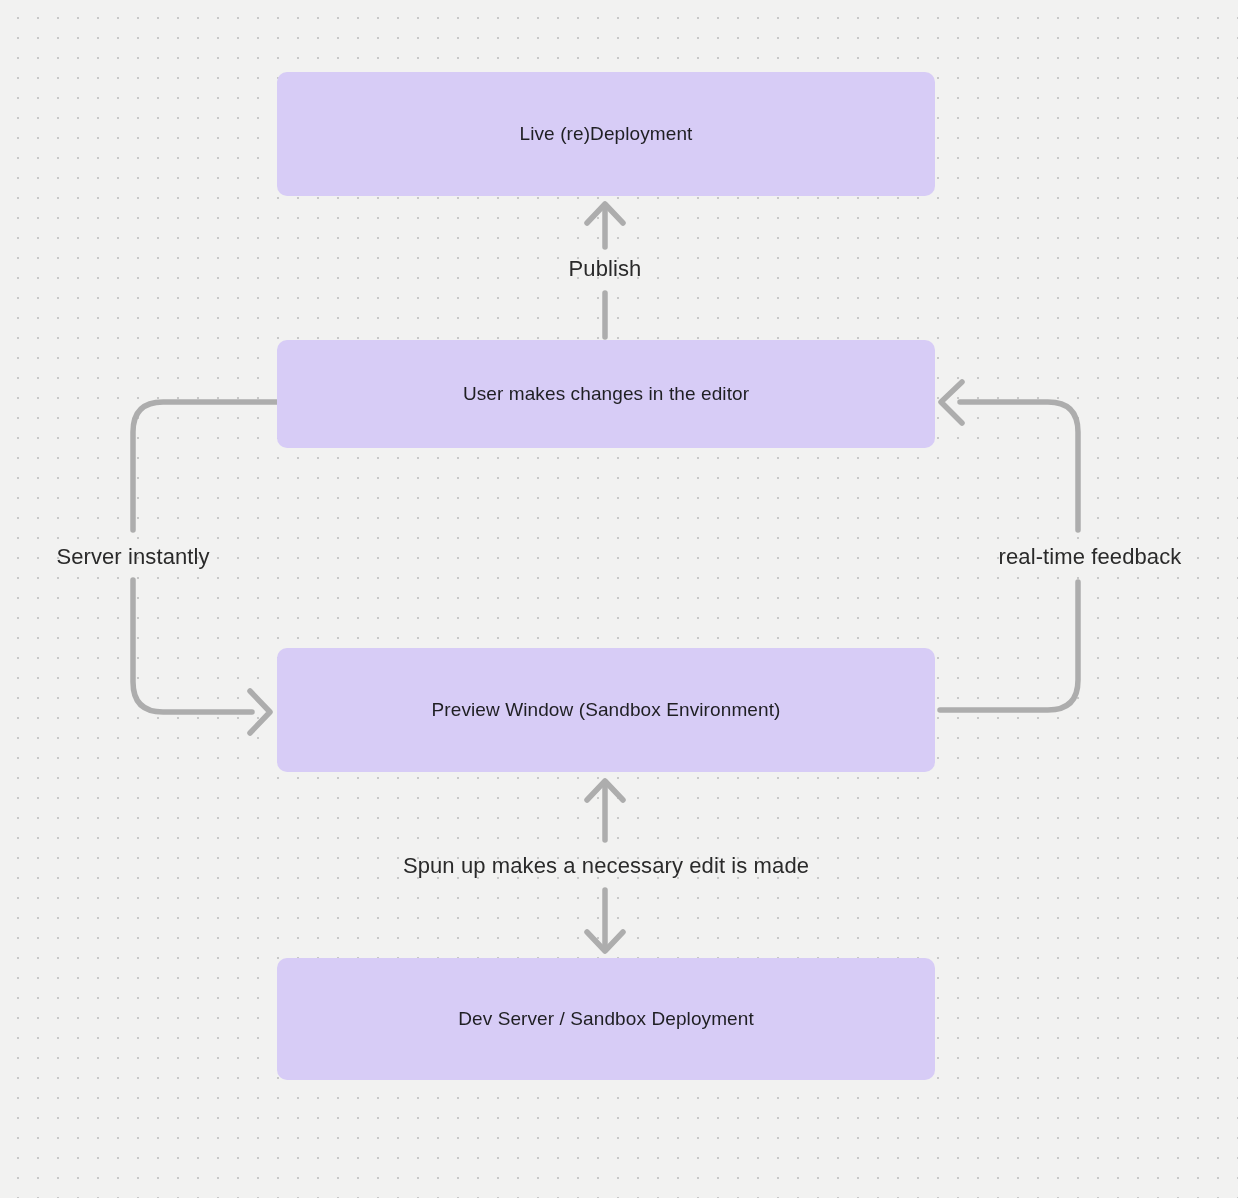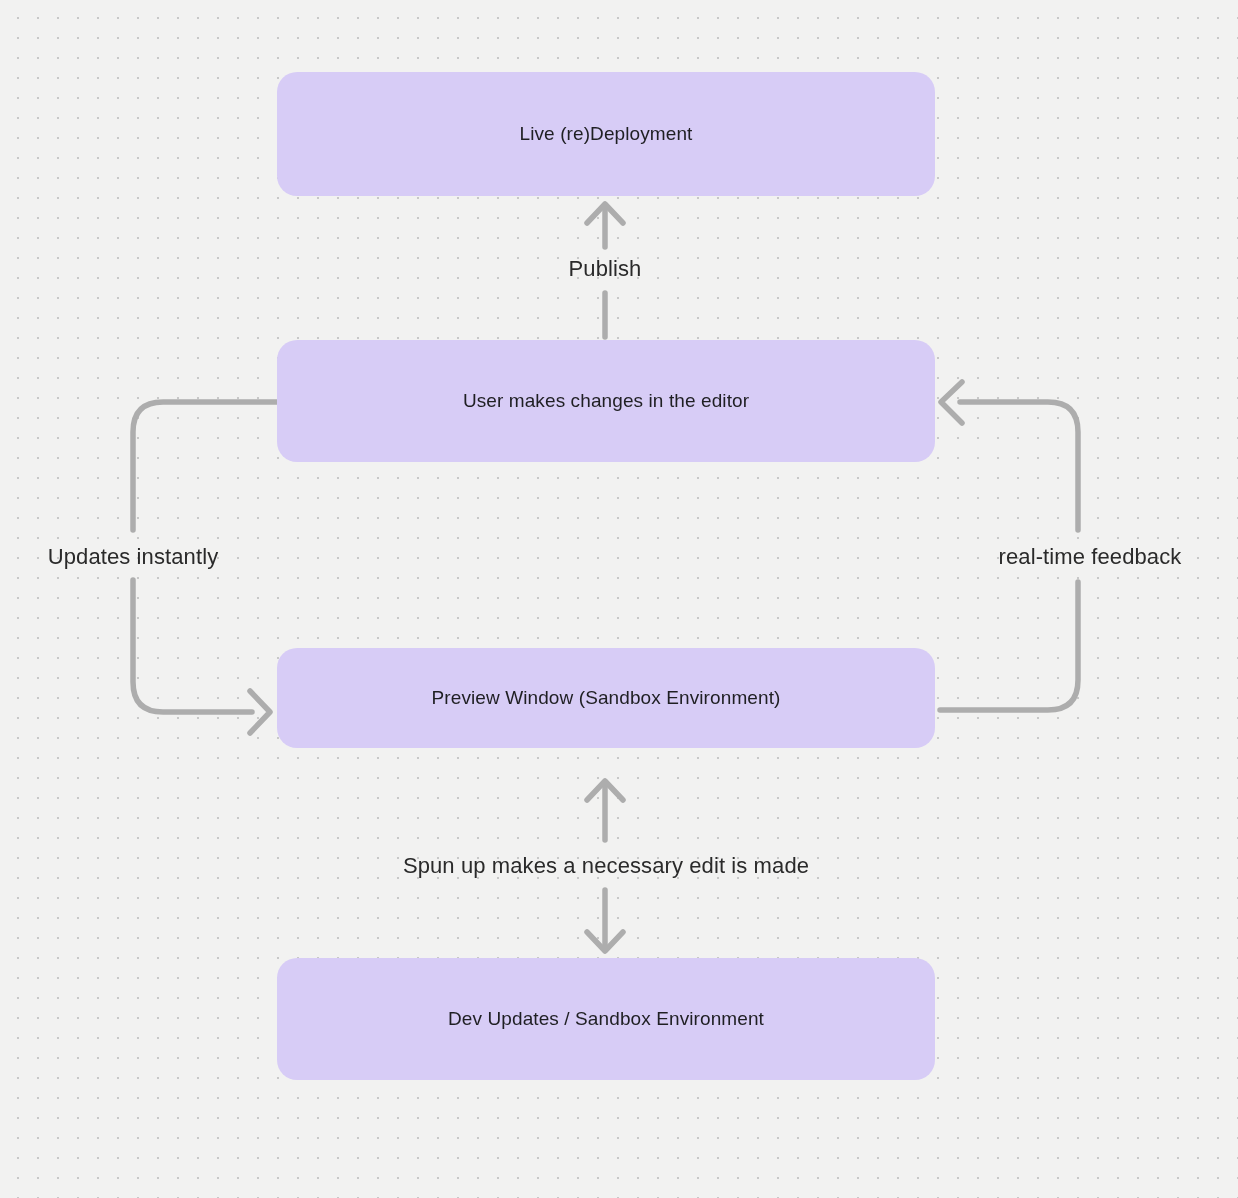--- a/index.html
+++ b/index.html
@@ -33,35 +33,35 @@
     stroke: var(--arrow, #adadad);
     stroke-width: 5.5;
     stroke-linecap: round;
     stroke-linejoin: round;
   }
   .node {
     position: absolute;
     left: 277px;
     width: 658px;
     background: var(--node-fill, #d7ccf6);
-    border-radius: 20px;
+    border-radius: 10px;
     display: flex;
     align-items: center;
     justify-content: center;
     text-align: center;
   }
   .node span {
     font-size: 19px;
     font-weight: 500;
     letter-spacing: 0.1px;
     color: var(--node-text, #1f1f23);
   }
   .n1 { top: 72px;  height: 124px; }
-  .n2 { top: 340px; height: 122px; }
-  .n3 { top: 648px; height: 100px; }
+  .n2 { top: 340px; height: 108px; }
+  .n3 { top: 648px; height: 124px; }
   .n4 { top: 958px; height: 122px; }
   .edge-label {
     position: absolute;
     transform: translate(-50%, -50%);
     font-size: 22px;
     font-weight: 500;
     letter-spacing: 0.1px;
     color: var(--label-text, #2a2a2a);
     white-space: nowrap;
   }
@@ -111,21 +111,21 @@
 
   <div class="node n2">
     <span>User makes changes in the editor</span>
   </div>
 
   <div class="node n3">
     <span>Preview Window (Sandbox Environment)</span>
   </div>
 
   <div class="node n4">
-    <span>Dev Updates / Sandbox Environment</span>
+    <span>Dev Server / Sandbox Deployment</span>
   </div>
 
   <div class="edge-label el-publish">Publish</div>
-  <div class="edge-label el-updates">Updates instantly</div>
+  <div class="edge-label el-updates">Server instantly</div>
   <div class="edge-label el-feedback">real-time feedback</div>
   <div class="edge-label el-spunup">Spun up makes a necessary edit is made</div>
 
 </div>
 
 </body></html>

